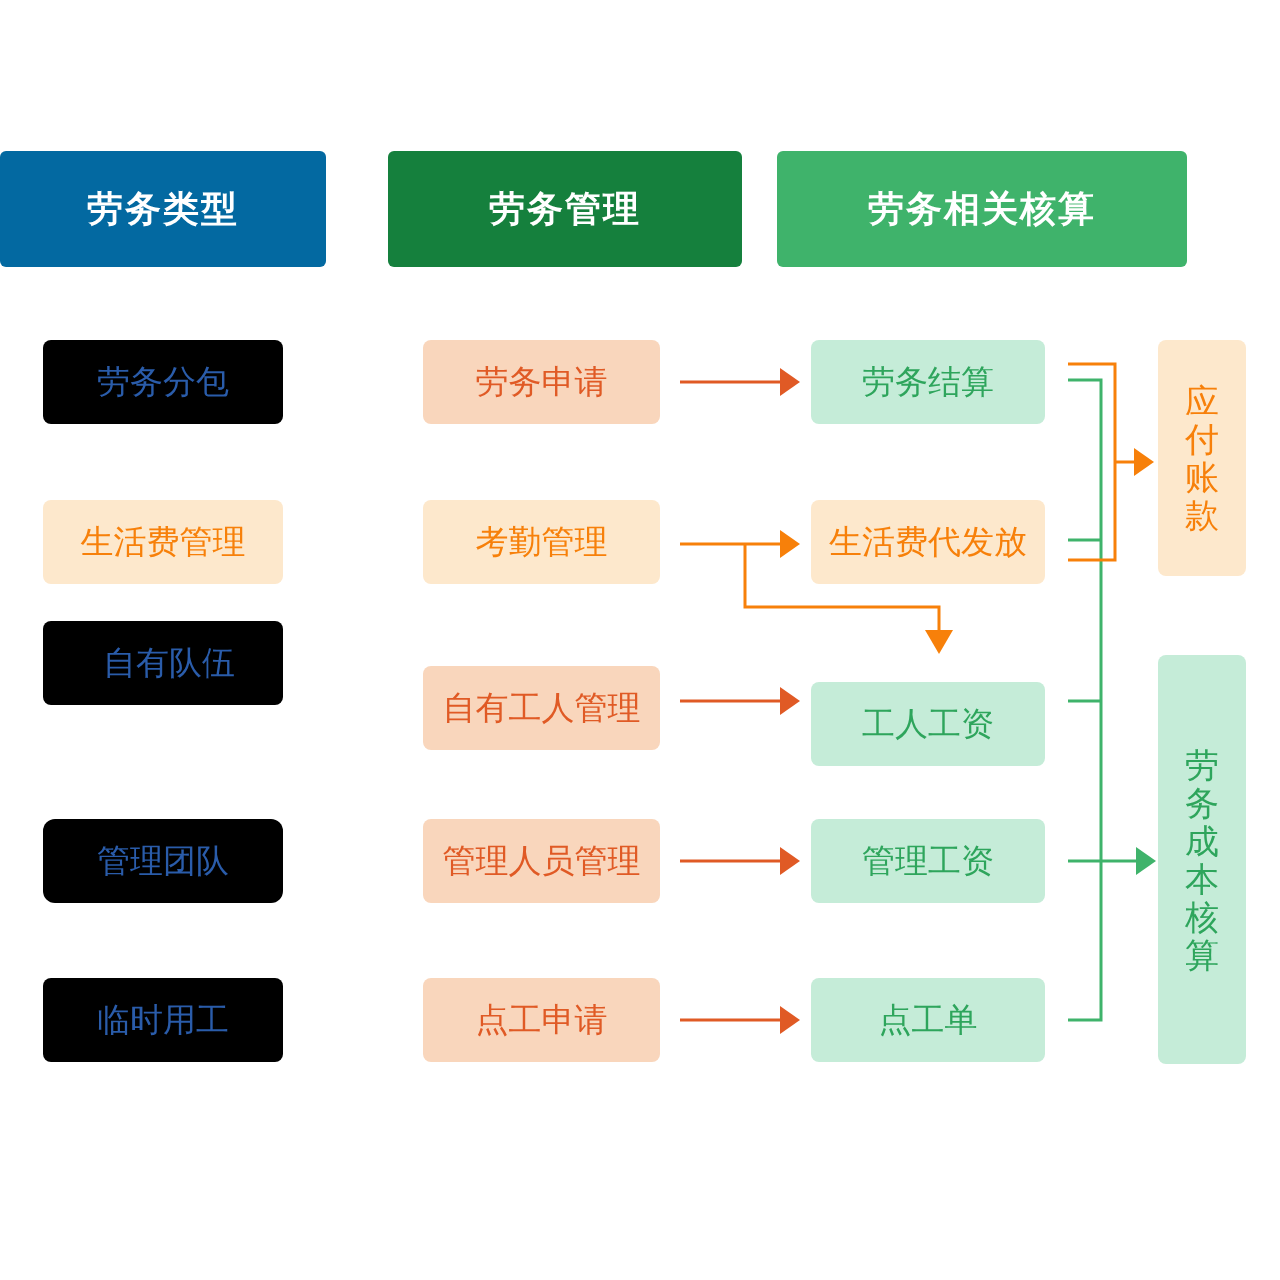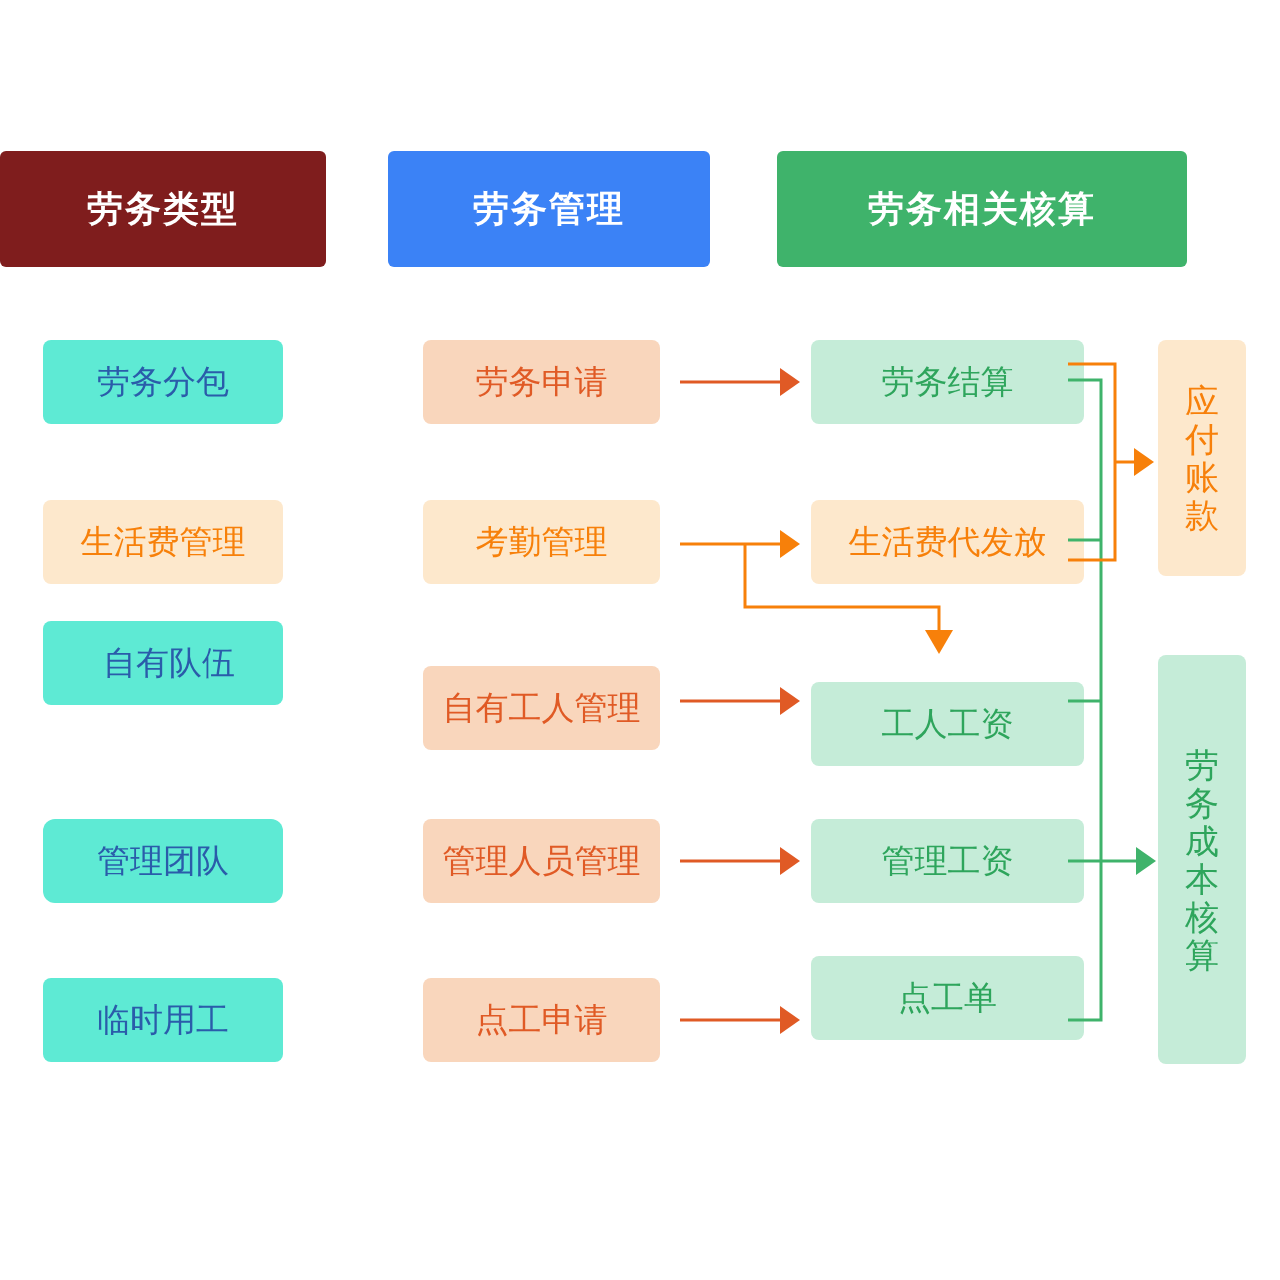--- a/index.html
+++ b/index.html
@@ -4,36 +4,36 @@
 <style>
   html, body { margin:0; padding:0; background:#ffffff; }
   body { width:1280px; height:1280px; position:relative; overflow:hidden;
          font-family:"DejaVu Sans","Liberation Sans",sans-serif; }
   .box { position:absolute; display:flex; align-items:center; justify-content:center;
          border-radius:8px; box-sizing:border-box; white-space:nowrap; }
   .hdr { height:116px; top:151px; color:#ffffff; font-size:36px; font-weight:bold; letter-spacing:2px; border-radius:6px; }
   .cell { height:84px; width:240px; font-size:33px; }
   .c1 { left:43px; }
   .c2 { left:423px; width:237px; }
-  .c3 { left:811px; width:273px; }
-  .blue-bg { background:#5eead4; color:#2a5caa;font-family:Liberation Serif, serif; }
+  .c3 { left:811px; width:234px; }
+  .blue-bg { background:#000000; color:#2a5caa;font-family:Liberation Serif, serif; }
   .orange-light { background:#fde8cc; color:#f7800a; }
   .orange-mid { background:#f9d6bc; color:#e05a25; }
   .green-bg { background:#c5ecd8; color:#2ea55c; }
   .tall { width:88px; left:1158px; flex-direction:column; font-size:34px; line-height:38px; }
   .tall span { display:block; }
   svg.wires { position:absolute; left:0; top:0; width:1280px; height:1280px; pointer-events:none; }
 </style>
 </head>
 <body>
 
-<div class="box hdr" style="left:0;width:326px;background:#7f1d1d;">
+<div class="box hdr" style="left:0;width:326px;background:#0369a1;">
   <span>劳务类型</span>
 </div>
-<div class="box hdr" style="left:388px;width:322px;background:#3b82f6;">
+<div class="box hdr" style="left:388px;width:354px;background:#15803d;">
   <span>劳务管理</span>
 </div>
 <div class="box hdr" style="left:777px;width:410px;background:#3fb36b;">
   <span>劳务相关核算</span>
 </div>
 
 <div class="box cell c1 blue-bg" style="top:340px;">
     <span>劳务分包</span>
   </div>
 <div class="box cell c1 orange-light" style="top:500px;">
@@ -70,21 +70,21 @@
   </div>
 <div class="box cell c3 orange-light" style="top:500px;">
     <span>生活费代发放</span>
   </div>
 <div class="box cell c3 green-bg" style="top:682px;">
     <span>工人工资</span>
   </div>
 <div class="box cell c3 green-bg" style="top:819px;">
     <span>管理工资</span>
   </div>
-<div class="box cell c3 green-bg" style="top:956px;font-family:Liberation Serif, serif;">
+<div class="box cell c3 green-bg" style="top:978px;font-family:Liberation Serif, serif;">
     <span>点工单</span>
   </div>
 
 <div class="box tall orange-light" style="top:340px;height:236px;">
   <span>应</span>
   <span>付</span>
   <span>账</span>
   <span>款</span>
 </div>
 <div class="box tall green-bg" style="top:655px;height:409px;">

